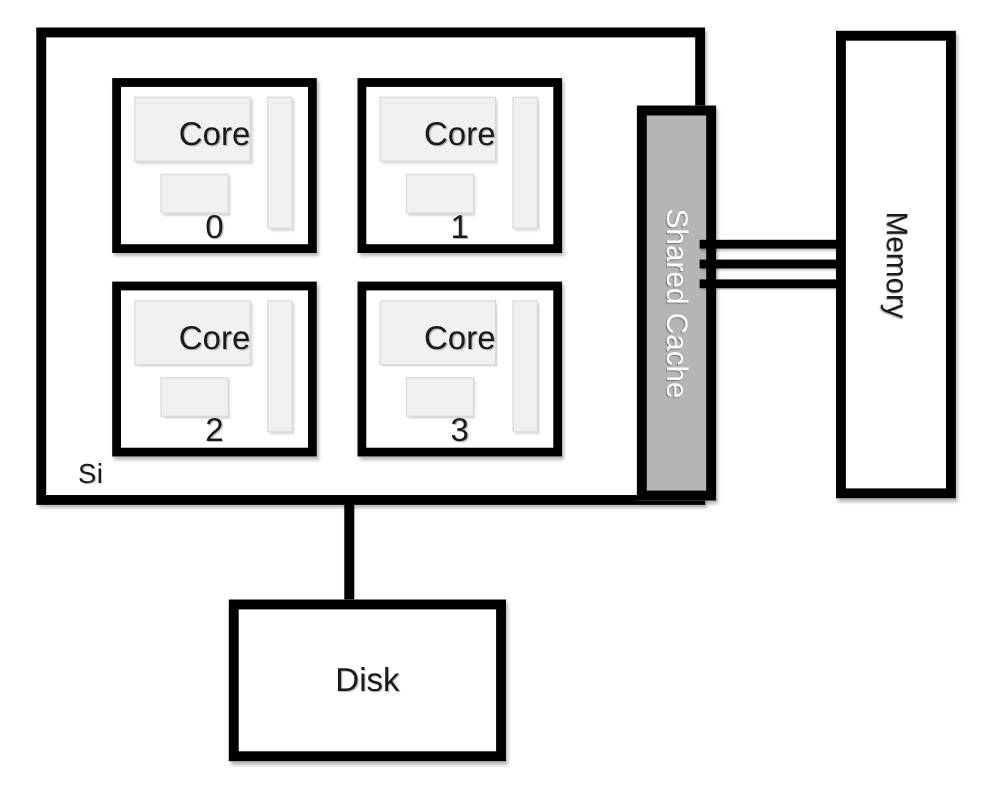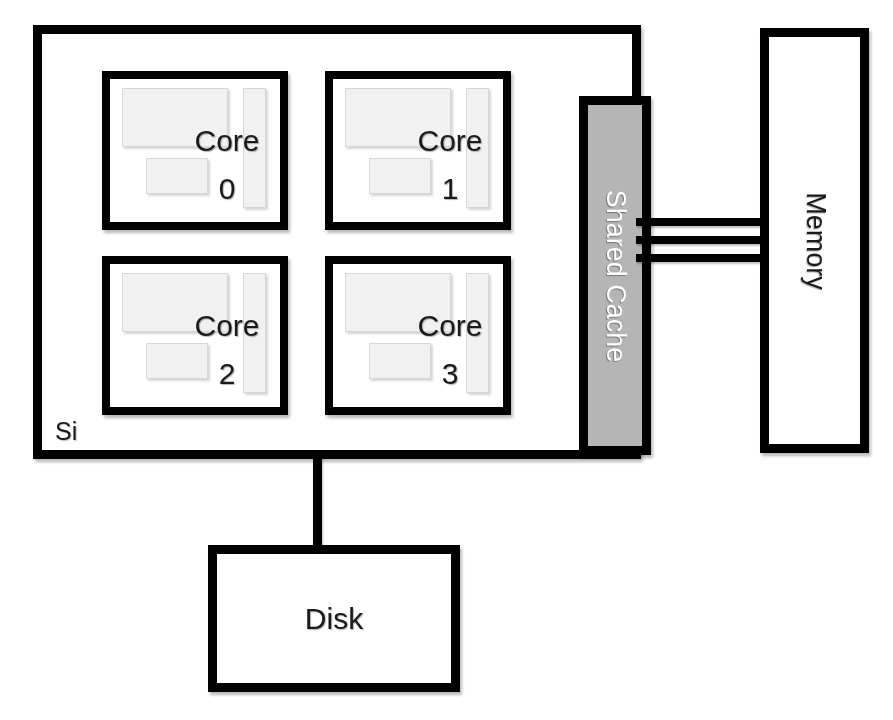--- a/index.html
+++ b/index.html
@@ -36,21 +36,21 @@
 
   
   #chip {
     left: 33px;
     top: 25px;
     width: 608px;
     height: 434px;
   }
   #chip-label {
     position: absolute;
-    left: 13px;
+    left: 29px;
     bottom: 6px;
     font-size: 25px;
     color: #1a1a1a;
     line-height: 1;
     letter-spacing: 0.2px;
     text-shadow: 1px 1px 1px rgba(0,0,0,0.25);
   }
 
   
   .core {
@@ -75,23 +75,22 @@
 
   .core-text {
     position: absolute;
     left: 0;
     top: 0;
     width: 100%;
     height: 100%;
     display: flex;
     flex-direction: column;
     align-items: center;
-    justify-content: center;
+    justify-content: space-between;
     pointer-events: none;
-    padding-left: 32px;
   }
   .core-text .line1 {
     margin-top: 29px;
     font-size: 30px;
     line-height: 1;
     color: #1a1a1a;
     text-shadow: 1px 1px 1px rgba(0,0,0,0.3);
   }
   .core-text .line2 {
     margin-top: 18px;

